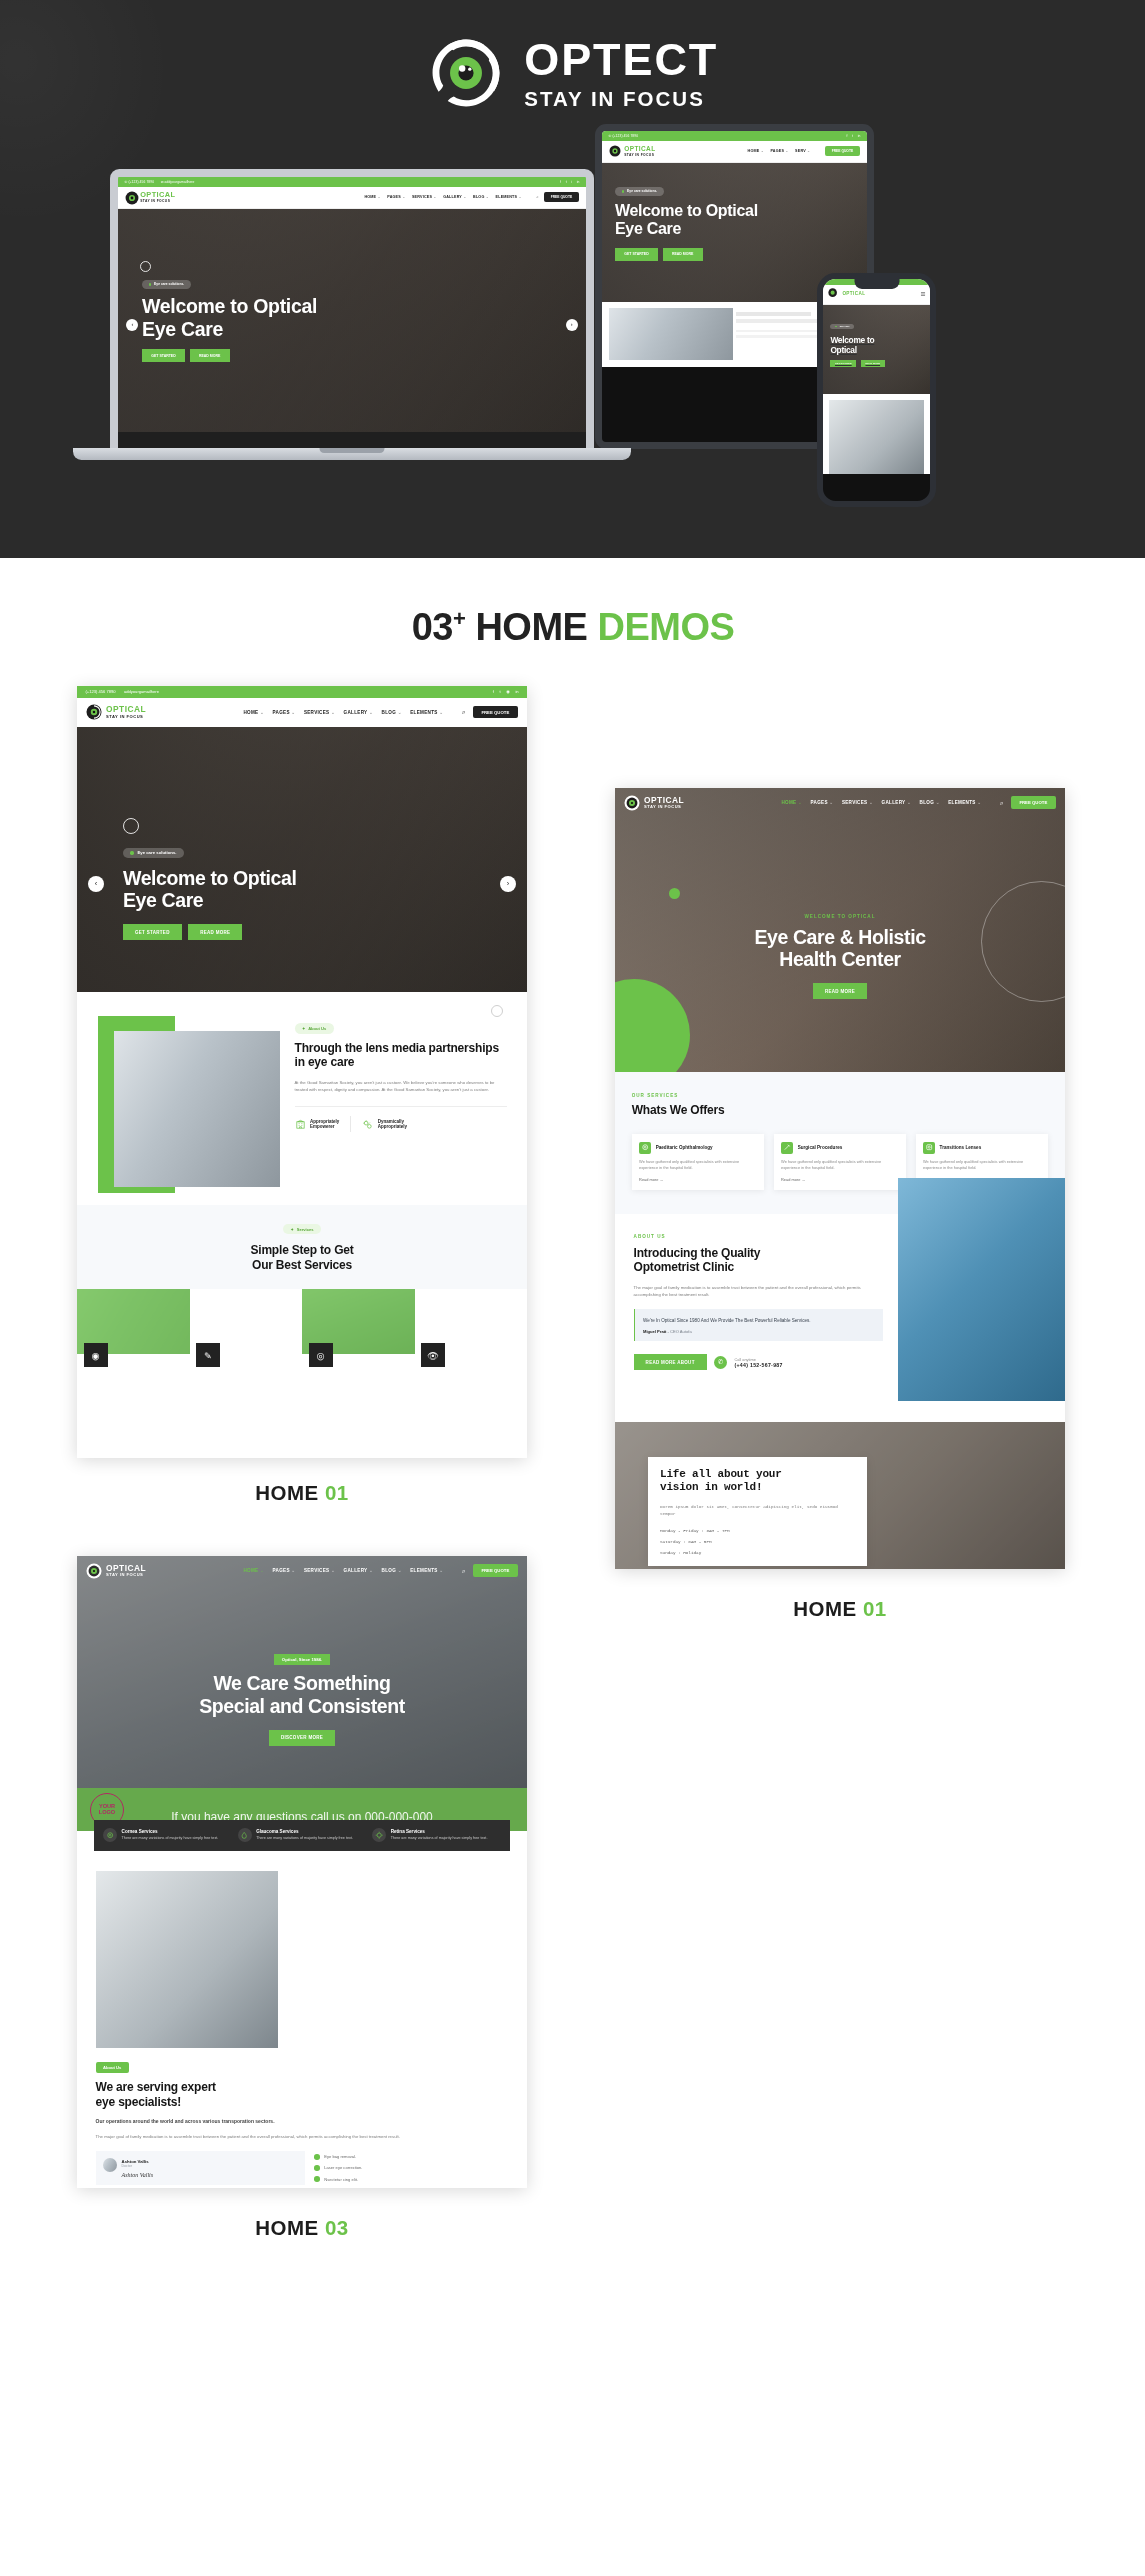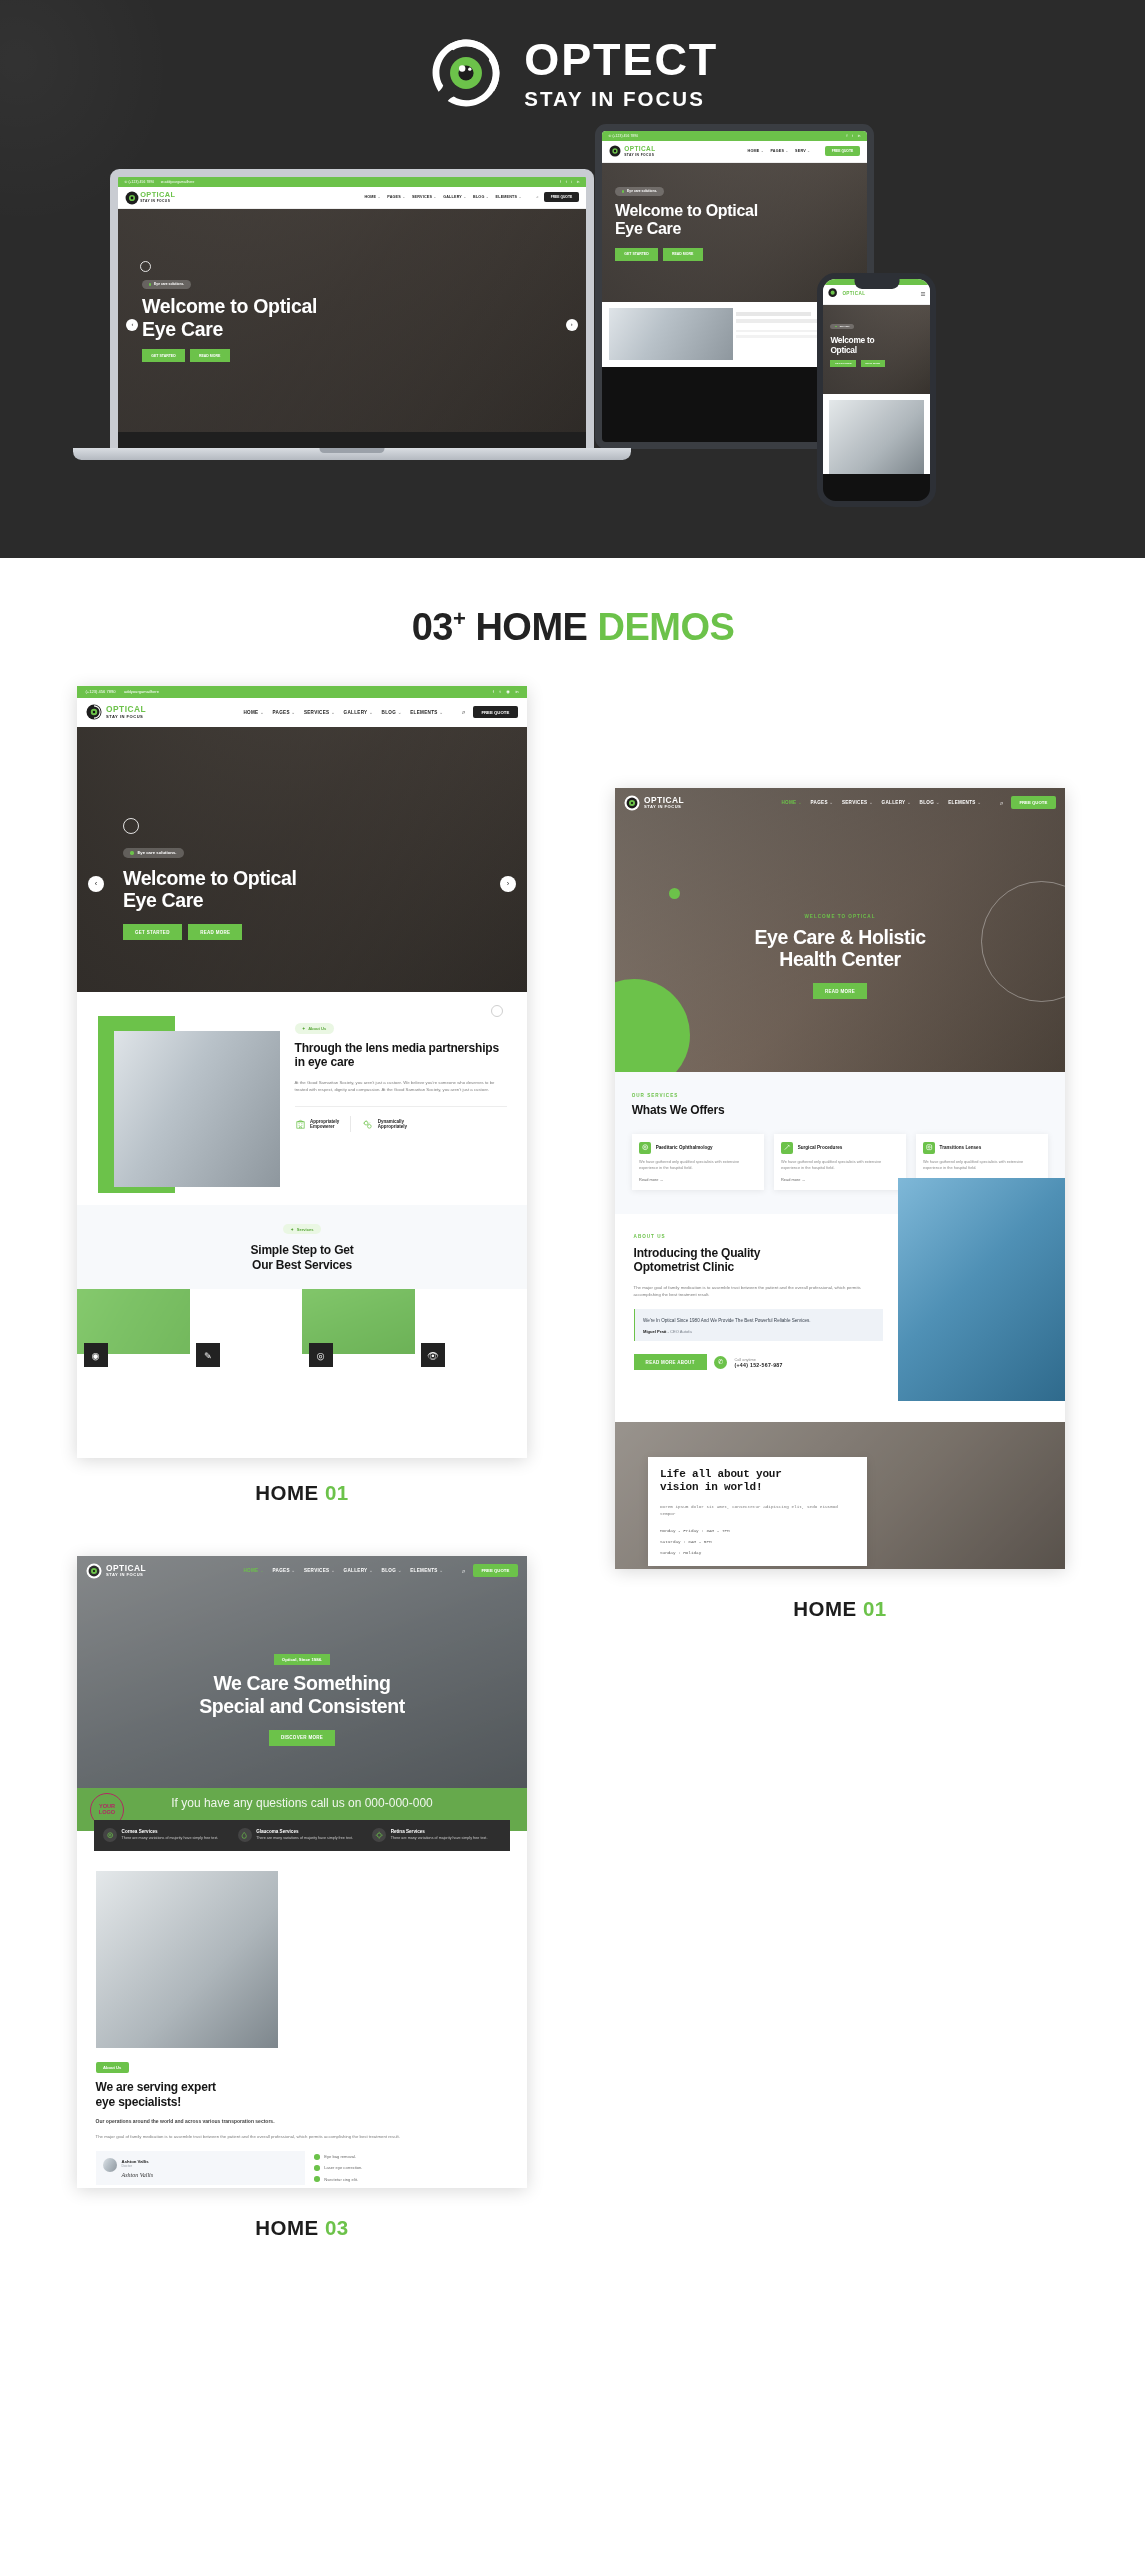--- a/index.html
+++ b/index.html
@@ -441,21 +441,21 @@
                   <circle cx="50" cy="50" r="46" fill="#1d1d1d"></circle>
                   <circle cx="50" cy="50" r="22" fill="#6cc24a"></circle>
                 </svg>
               </span>
               <span class="m-words">
                   <span class="m-t1" style="font-size:4.6px;">OPTICAL</span>
                 </span>
             </span>
             <span style="margin-left:auto;font-size:5.6px;">☰</span>
           </div>
-          <div class="mini-hero" style="height:89px;">
+          <div class="mini-hero" style="height:89px;text-decoration:underline;">
             <div class="mini-hero-bg ph3"></div>
             <div class="mini-hero-shade"></div>
             <div class="mini-hero-inner" style="padding:18.6px 0 0 7.4px;">
               <span class="pill" style="font-size:2.4px;padding:1.4px 4.6px;"><span class="dot" style="width:1.9px;height:1.9px;"></span>Eye care</span>
               <div class="mini-h1" style="font-size:8.4px;">Welcome to<br>Optical</div>
               <div class="mini-btns" style="margin-top:4.6px;">
                 <span class="mini-btn" style="font-size:2.4px;padding:2.3px 4.6px;">GET STARTED</span>
                 <span class="mini-btn" style="font-size:2.4px;padding:2.3px 4.6px;">READ MORE</span>
               </div>
             </div>
@@ -814,21 +814,21 @@
           </div>
         </div>
       </div>
 
       <div style="position:relative;background:#5f8a4e;height:43px;overflow:hidden;">
         <div style="position:absolute;inset:0;background:rgba(108,194,74,.55);"></div>
         <div style="position:absolute;left:13px;top:4.6px;width:34px;height:34px;border-radius:50%;border:1.4px solid #b02a63;display:flex;flex-direction:column;align-items:center;justify-content:center;line-height:1.05;">
           <span style="font-size:5.6px;font-weight:bold;color:#b02a63;">YOUR</span>
           <span style="font-size:5.6px;font-weight:bold;color:#b02a63;">LOGO</span>
         </div>
-        <div style="position:relative;text-align:center;padding-top:8px;font-size:12px;color:rgba(255,255,255,.9);font-weight:normal;">If you have any questions call us on 000-000-000</div>
+        <div style="position:relative;text-align:center;padding-top:22px;font-size:12px;color:rgba(255,255,255,.9);font-weight:normal;">If you have any questions call us on 000-000-000</div>
       </div>
 
       <div style="padding:0 16.7px;margin-top:-11px;position:relative;z-index:4;">
         <div class="dark-strip">
           <div class="dstrip-item">
             <span class="dstrip-ico">
               <svg viewBox="0 0 24 24" width="8.4" height="8.4" fill="none" stroke="#6cc24a" stroke-width="2">
                   <circle cx="12" cy="12" r="7"></circle>
                   <circle cx="12" cy="12" r="2.5"></circle>
                 </svg>

